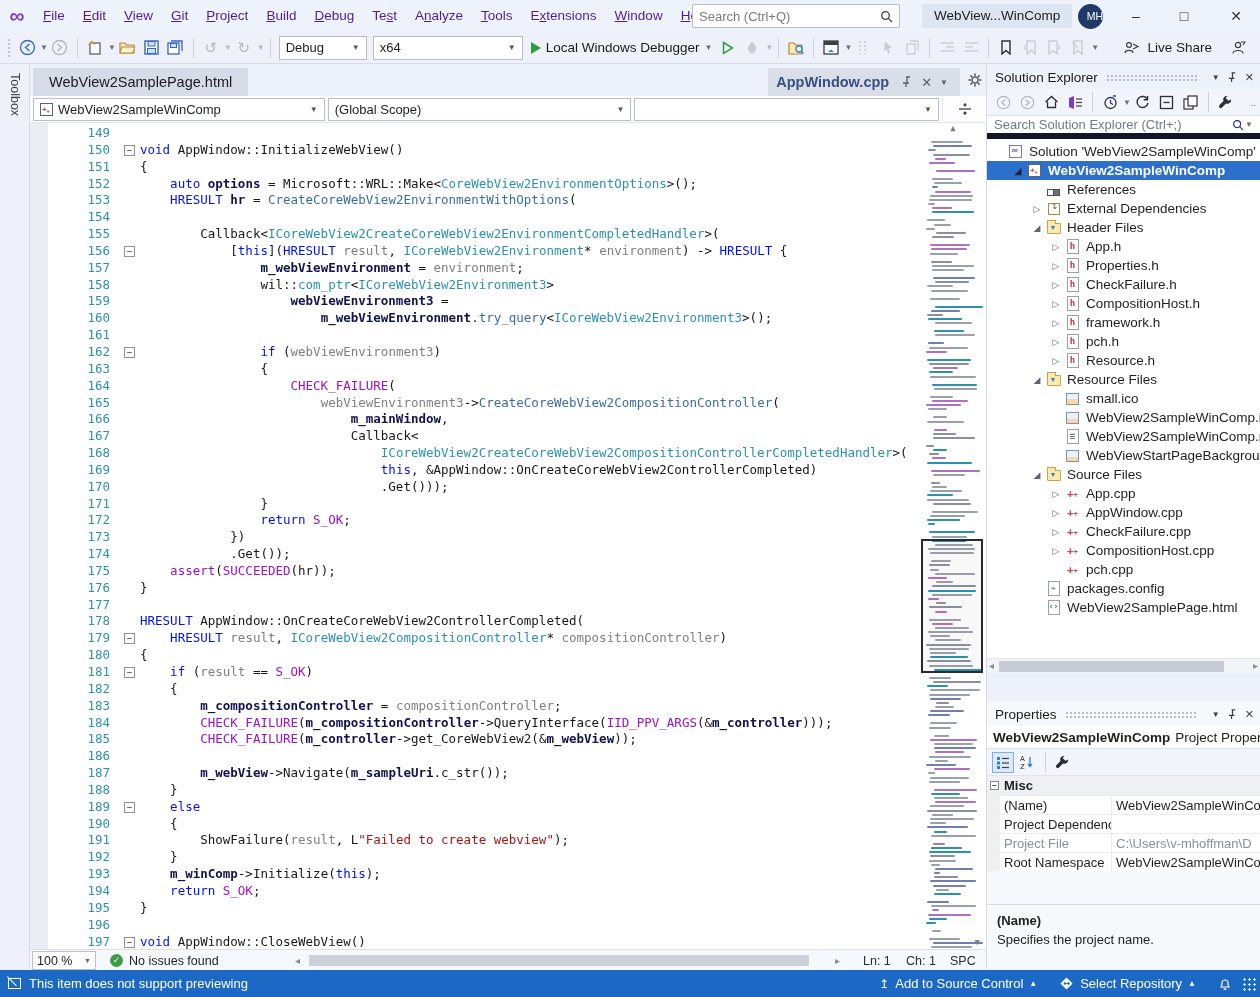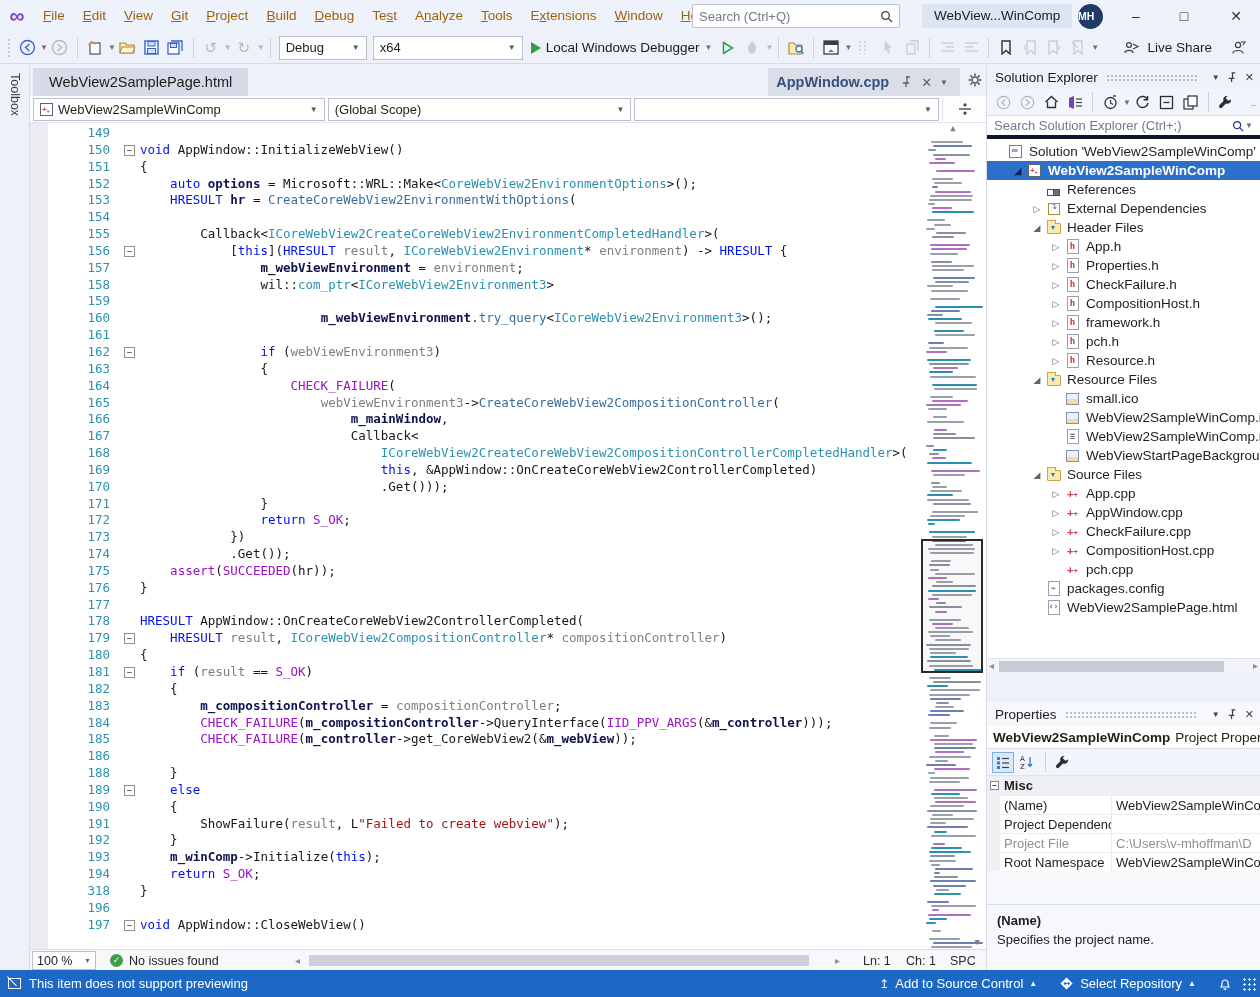--- a/index.html
+++ b/index.html
@@ -3,26 +3,26 @@
 <meta charset="utf-8">
 <style>
   * { box-sizing: border-box; margin:0; padding:0; }
   html,body { width:1260px; height:997px; overflow:hidden; }
   body { font-family:"Liberation Sans", sans-serif; font-size:13px; color:#1e1e1e; background:#edf1fa; }
   #app { position:relative; width:1260px; height:997px; background:#edf1fa; overflow:hidden; }
 
   
   #titlebar { position:absolute; left:0; top:0; width:1260px; height:32px; background:#eef2fb; display:flex; align-items:center; }
   #vs-logo { width:34px; text-align:center; color:#7c3fbf; font-size:21px; font-weight:bold; line-height:30px; }
-  .menu-item { padding:0 9px; height:32px; line-height:32px; font-size:13.5px; color:#a16207; cursor:default; }
+  .menu-item { padding:0 9px; height:32px; line-height:32px; font-size:13.5px; color:#4c1d95; cursor:default; }
   .menu-item u { text-decoration:underline; }
   #title-search { position:absolute; left:692px; top:4px; width:208px; height:24px; background:#fff; border:1px solid #b9bfce; border-radius:2px; display:flex; align-items:center; padding:0 6px; }
   #title-search .ph { color:#767b87; font-size:13px; flex:1; }
   #title-chip { position:absolute; left:922px; top:4px; height:24px; background:#dde5f3; color:#1b1b1b; font-size:13.5px; line-height:24px; padding:0 12px; }
-  #avatar { position:absolute; left:1078px; top:4px; width:25px; height:25px; border-radius:50%; background:#1f3a66; color:#fff; font-size:10.5px; font-weight:bold; text-align:left; line-height:25px; }
+  #avatar { position:absolute; left:1078px; top:4px; width:25px; height:25px; border-radius:50%; background:#1f3a66; color:#fff; font-size:10.5px; font-weight:normal; text-align:right; line-height:25px; }
   .winbtn { position:absolute; top:0; width:40px; height:32px; text-align:center; line-height:32px; font-size:14px; color:#333; }
 
   
   #toolbar { position:absolute; left:0; top:32px; width:1260px; height:32px; background:#eef1f9; border-bottom:1px solid #d7dbe6; display:flex; align-items:center; padding-left:4px; }
   .tb-sep { width:1px; height:20px; background:#ccd1dd; margin:0 5px; }
   .tb-it { display:inline-flex; align-items:center; justify-content:center; height:26px; min-width:22px; margin:0 1px; }
   .tb-caret { font-size:8px; color:#6a6f7a; margin-left:1px; }
   .tb-caret.dis { color:#b4b8c2; }
   .combo { height:24px; background:#fff; border:1px solid #b9bfce; display:flex; align-items:center; font-size:13px; padding:0 6px; margin:0 3px; }
   .combo .cv { flex:1; }
@@ -86,21 +86,21 @@
   .edst-right { position:absolute; top:0; height:22px; line-height:22px; color:#2b2b2b; }
 
   
   #rightpanel { position:absolute; left:986px; top:65px; width:274px; height:905px; background:#edf1fa; border-left:1px solid #d7dbe6; }
   .panel-hdr { height:24px; display:flex; align-items:center; padding:0 6px 0 8px; }
   .panel-hdr .ttl { font-size:13.5px; color:#1b1b1b; white-space:nowrap; }
   .panel-hdr .dots { flex:1; height:7px; margin:0 8px; background-image:radial-gradient(#b7bed2 0.9px, transparent 1px); background-size:4px 4px; }
   .panel-hdr .hic { color:#3b3f48; font-size:11px; margin-left:7px; }
 
   #se-toolbar { height:27px; background:#f2f5fb; border-bottom:1px solid #dde1ea; display:flex; align-items:center; padding:0 4px; }
-  #se-search { height:23px; background:#fff; border-bottom:4px solid #0f172a; display:flex; align-items:center; padding:0 7px; }
+  #se-search { height:23px; background:#fff; border-bottom:6px solid #0f172a; display:flex; align-items:center; padding:0 7px; }
   #se-search .ph { flex:1; color:#73788a; font-size:13px; }
   #se-tree { position:relative; background:#fff; height:519px; overflow:hidden; padding-top:3px; }
   .trow { height:19px; display:flex; align-items:center; white-space:nowrap; font-size:13.5px; color:#1e1e1e; }
   .trow.sel { background:#2d70cc; color:#fff; font-weight:bold; }
   .texp { width:16px; text-align:center; font-size:9px; color:#5f6470; flex:0 0 auto; }
   .trow.sel .texp { color:#16243d; }
   .ticn { width:17px; flex:0 0 auto; display:flex; justify-content:center; }
   .tlab { padding-left:5px; overflow:hidden; }
   #se-hscroll { position:relative; height:15px; background:#f3f4f7; border-top:1px solid #e2e4ea; }
   #se-hscroll .thumb { position:absolute; left:12px; top:2px; width:225px; height:11px; background:#c7cbd6; }
@@ -431,21 +431,21 @@
         <div class="codeline"><span class="lnum">149</span><span class="foldcol"></span><span class="codetext"></span></div>
         <div class="codeline"><span class="lnum">150</span><span class="foldcol"><span class="foldbox">−</span></span><span class="codetext"><span class="tok-k">void</span><span class="tok-d"> AppWindow::InitializeWebView()</span></span></div>
         <div class="codeline"><span class="lnum">151</span><span class="foldcol"></span><span class="codetext"><span class="tok-d">{</span></span></div>
         <div class="codeline"><span class="lnum">152</span><span class="foldcol"></span><span class="codetext"><span class="tok-d">    </span><span class="tok-k">auto</span><span class="tok-d"> </span><span class="tok-v">options</span><span class="tok-d"> = Microsoft::WRL::Make&lt;</span><span class="tok-t">CoreWebView2EnvironmentOptions</span><span class="tok-d">&gt;();</span></span></div>
         <div class="codeline"><span class="lnum">153</span><span class="foldcol"></span><span class="codetext"><span class="tok-d">    </span><span class="tok-k">HRESULT</span><span class="tok-d"> </span><span class="tok-v">hr</span><span class="tok-d"> = </span><span class="tok-f">CreateCoreWebView2EnvironmentWithOptions</span><span class="tok-d">(</span></span></div>
         <div class="codeline"><span class="lnum">154</span><span class="foldcol"></span></div>
         <div class="codeline"><span class="lnum">155</span><span class="foldcol"></span><span class="codetext"><span class="tok-d">        Callback&lt;</span><span class="tok-t">ICoreWebView2CreateCoreWebView2EnvironmentCompletedHandler</span><span class="tok-d">&gt;(</span></span></div>
         <div class="codeline"><span class="lnum">156</span><span class="foldcol"><span class="foldbox">−</span></span><span class="codetext"><span class="tok-d">            [</span><span class="tok-k">this</span><span class="tok-d">](</span><span class="tok-k">HRESULT</span><span class="tok-d"> </span><span class="tok-p">result</span><span class="tok-d">, </span><span class="tok-t">ICoreWebView2Environment</span><span class="tok-d">* </span><span class="tok-p">environment</span><span class="tok-d">) -&gt; </span><span class="tok-k">HRESULT</span><span class="tok-d"> {</span></span></div>
         <div class="codeline"><span class="lnum">157</span><span class="foldcol"></span><span class="codetext"><span class="tok-d">                </span><span class="tok-v">m_webViewEnvironment</span><span class="tok-d"> = </span><span class="tok-p">environment</span><span class="tok-d">;</span></span></div>
         <div class="codeline"><span class="lnum">158</span><span class="foldcol"></span><span class="codetext"><span class="tok-d">                wil::</span><span class="tok-t">com_ptr</span><span class="tok-d">&lt;</span><span class="tok-t">ICoreWebView2Environment3</span><span class="tok-d">&gt;</span></span></div>
-        <div class="codeline"><span class="lnum">159</span><span class="foldcol"></span></div>
+        <div class="codeline"><span class="lnum">159</span><span class="foldcol"></span><span class="codetext"><span class="tok-d">                    </span><span class="tok-v">webViewEnvironment3</span><span class="tok-d"> =</span></span></div>
         <div class="codeline"><span class="lnum">160</span><span class="foldcol"></span><span class="codetext"><span class="tok-d">                        </span><span class="tok-v">m_webViewEnvironment</span><span class="tok-d">.</span><span class="tok-f">try_query</span><span class="tok-d">&lt;</span><span class="tok-t">ICoreWebView2Environment3</span><span class="tok-d">&gt;();</span></span></div>
         <div class="codeline"><span class="lnum">161</span><span class="foldcol"></span><span class="codetext"></span></div>
         <div class="codeline"><span class="lnum">162</span><span class="foldcol"><span class="foldbox">−</span></span><span class="codetext"><span class="tok-d">                </span><span class="tok-k">if</span><span class="tok-d"> (</span><span class="tok-p">webViewEnvironment3</span><span class="tok-d">)</span></span></div>
         <div class="codeline"><span class="lnum">163</span><span class="foldcol"></span><span class="codetext"><span class="tok-d">                {</span></span></div>
         <div class="codeline"><span class="lnum">164</span><span class="foldcol"></span><span class="codetext"><span class="tok-d">                    </span><span class="tok-m">CHECK_FAILURE</span><span class="tok-d">(</span></span></div>
         <div class="codeline"><span class="lnum">165</span><span class="foldcol"></span><span class="codetext"><span class="tok-d">                        </span><span class="tok-p">webViewEnvironment3</span><span class="tok-d">-&gt;</span><span class="tok-f">CreateCoreWebView2CompositionController</span><span class="tok-d">(</span></span></div>
         <div class="codeline"><span class="lnum">166</span><span class="foldcol"></span><span class="codetext"><span class="tok-d">                            </span><span class="tok-v">m_mainWindow</span><span class="tok-d">,</span></span></div>
         <div class="codeline"><span class="lnum">167</span><span class="foldcol"></span><span class="codetext"><span class="tok-d">                            Callback&lt;</span></span></div>
         <div class="codeline"><span class="lnum">168</span><span class="foldcol"></span><span class="codetext"><span class="tok-d">                                </span><span class="tok-t">ICoreWebView2CreateCoreWebView2CompositionControllerCompletedHandler</span><span class="tok-d">&gt;(</span></span></div>
         <div class="codeline"><span class="lnum">169</span><span class="foldcol"></span><span class="codetext"><span class="tok-d">                                </span><span class="tok-k">this</span><span class="tok-d">, &amp;AppWindow::OnCreateCoreWebView2ControllerCompleted)</span></span></div>
@@ -459,28 +459,29 @@
         <div class="codeline"><span class="lnum">177</span><span class="foldcol"></span><span class="codetext"></span></div>
         <div class="codeline"><span class="lnum">178</span><span class="foldcol"></span><span class="codetext"><span class="tok-k">HRESULT</span><span class="tok-d"> AppWindow::OnCreateCoreWebView2ControllerCompleted(</span></span></div>
         <div class="codeline"><span class="lnum">179</span><span class="foldcol"><span class="foldbox">−</span></span><span class="codetext"><span class="tok-d">    </span><span class="tok-k">HRESULT</span><span class="tok-d"> </span><span class="tok-p">result</span><span class="tok-d">, </span><span class="tok-t">ICoreWebView2CompositionController</span><span class="tok-d">* </span><span class="tok-p">compositionController</span><span class="tok-d">)</span></span></div>
         <div class="codeline"><span class="lnum">180</span><span class="foldcol"></span><span class="codetext"><span class="tok-d">{</span></span></div>
         <div class="codeline"><span class="lnum">181</span><span class="foldcol"><span class="foldbox">−</span></span><span class="codetext"><span class="tok-d">    </span><span class="tok-k">if</span><span class="tok-d"> (</span><span class="tok-p">result</span><span class="tok-d"> == </span><span class="tok-m">S_OK</span><span class="tok-d">)</span></span></div>
         <div class="codeline"><span class="lnum">182</span><span class="foldcol"></span><span class="codetext"><span class="tok-d">    {</span></span></div>
         <div class="codeline"><span class="lnum">183</span><span class="foldcol"></span><span class="codetext"><span class="tok-d">        </span><span class="tok-v">m_compositionController</span><span class="tok-d"> = </span><span class="tok-p">compositionController</span><span class="tok-d">;</span></span></div>
         <div class="codeline"><span class="lnum">184</span><span class="foldcol"></span><span class="codetext"><span class="tok-d">        </span><span class="tok-m">CHECK_FAILURE</span><span class="tok-d">(</span><span class="tok-v">m_compositionController</span><span class="tok-d">-&gt;QueryInterface(</span><span class="tok-m">IID_PPV_ARGS</span><span class="tok-d">(&amp;</span><span class="tok-v">m_controller</span><span class="tok-d">)));</span></span></div>
         <div class="codeline"><span class="lnum">185</span><span class="foldcol"></span><span class="codetext"><span class="tok-d">        </span><span class="tok-m">CHECK_FAILURE</span><span class="tok-d">(</span><span class="tok-v">m_controller</span><span class="tok-d">-&gt;get_CoreWebView2(&amp;</span><span class="tok-v">m_webView</span><span class="tok-d">));</span></span></div>
         <div class="codeline"><span class="lnum">186</span><span class="foldcol"></span></div>
+        <div class="codeline"><span class="lnum">187</span><span class="foldcol"></span><span class="codetext"><span class="tok-d">        </span><span class="tok-v">m_webView</span><span class="tok-d">-&gt;Navigate(</span><span class="tok-v">m_sampleUri</span><span class="tok-d">.c_str());</span></span></div>
         <div class="codeline"><span class="lnum">188</span><span class="foldcol"></span><span class="codetext"><span class="tok-d">    }</span></span></div>
         <div class="codeline"><span class="lnum">189</span><span class="foldcol"><span class="foldbox">−</span></span><span class="codetext"><span class="tok-d">    </span><span class="tok-k">else</span></span></div>
         <div class="codeline"><span class="lnum">190</span><span class="foldcol"></span><span class="codetext"><span class="tok-d">    {</span></span></div>
         <div class="codeline"><span class="lnum">191</span><span class="foldcol"></span><span class="codetext"><span class="tok-d">        ShowFailure(</span><span class="tok-p">result</span><span class="tok-d">, L</span><span class="tok-s">"Failed to create webview"</span><span class="tok-d">);</span></span></div>
         <div class="codeline"><span class="lnum">192</span><span class="foldcol"></span><span class="codetext"><span class="tok-d">    }</span></span></div>
         <div class="codeline"><span class="lnum">193</span><span class="foldcol"></span><span class="codetext"><span class="tok-d">    </span><span class="tok-v">m_winComp</span><span class="tok-d">-&gt;Initialize(</span><span class="tok-k">this</span><span class="tok-d">);</span></span></div>
         <div class="codeline"><span class="lnum">194</span><span class="foldcol"></span><span class="codetext"><span class="tok-d">    </span><span class="tok-k">return</span><span class="tok-d"> </span><span class="tok-m">S_OK</span><span class="tok-d">;</span></span></div>
-        <div class="codeline"><span class="lnum">318</span><span class="foldcol"></span><span class="codetext"><span class="tok-d">}</span></span></div>
+        <div class="codeline"><span class="lnum">195</span><span class="foldcol"></span><span class="codetext"><span class="tok-d">}</span></span></div>
         <div class="codeline"><span class="lnum">196</span><span class="foldcol"></span><span class="codetext"></span></div>
         <div class="codeline"><span class="lnum">197</span><span class="foldcol"><span class="foldbox">−</span></span><span class="codetext"><span class="tok-k">void</span><span class="tok-d"> AppWindow::CloseWebView()</span></span></div>
       </div>
     <div id="minimap">
       <div id="mm-up">▲</div>
       <div id="mm-lines">
           <div class="mml" style="width: 31.6215px; margin-left: 5.19819px; background: rgb(154, 160, 170);"></div>
           <div class="mml" style="width: 39.1356px; margin-left: 6.89433px; background: rgb(111, 127, 176);"></div>
           <div class="mml" style="width: 8.15871px; margin-left: 2.26315px; background: rgb(138, 144, 160);"></div>
           <div class="mml" style="width: 37.2577px; margin-left: 6.71382px; background: rgb(138, 144, 160);"></div>

